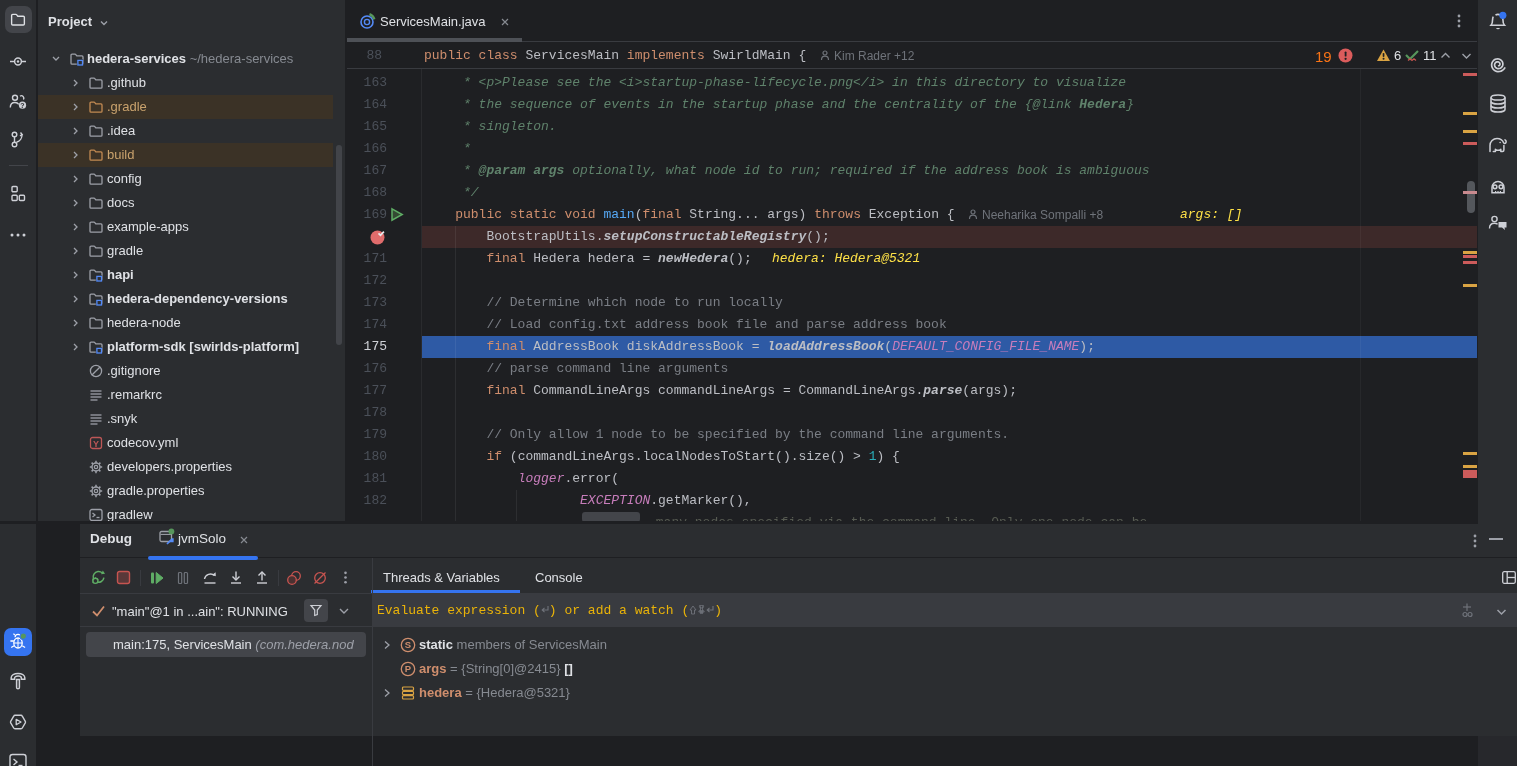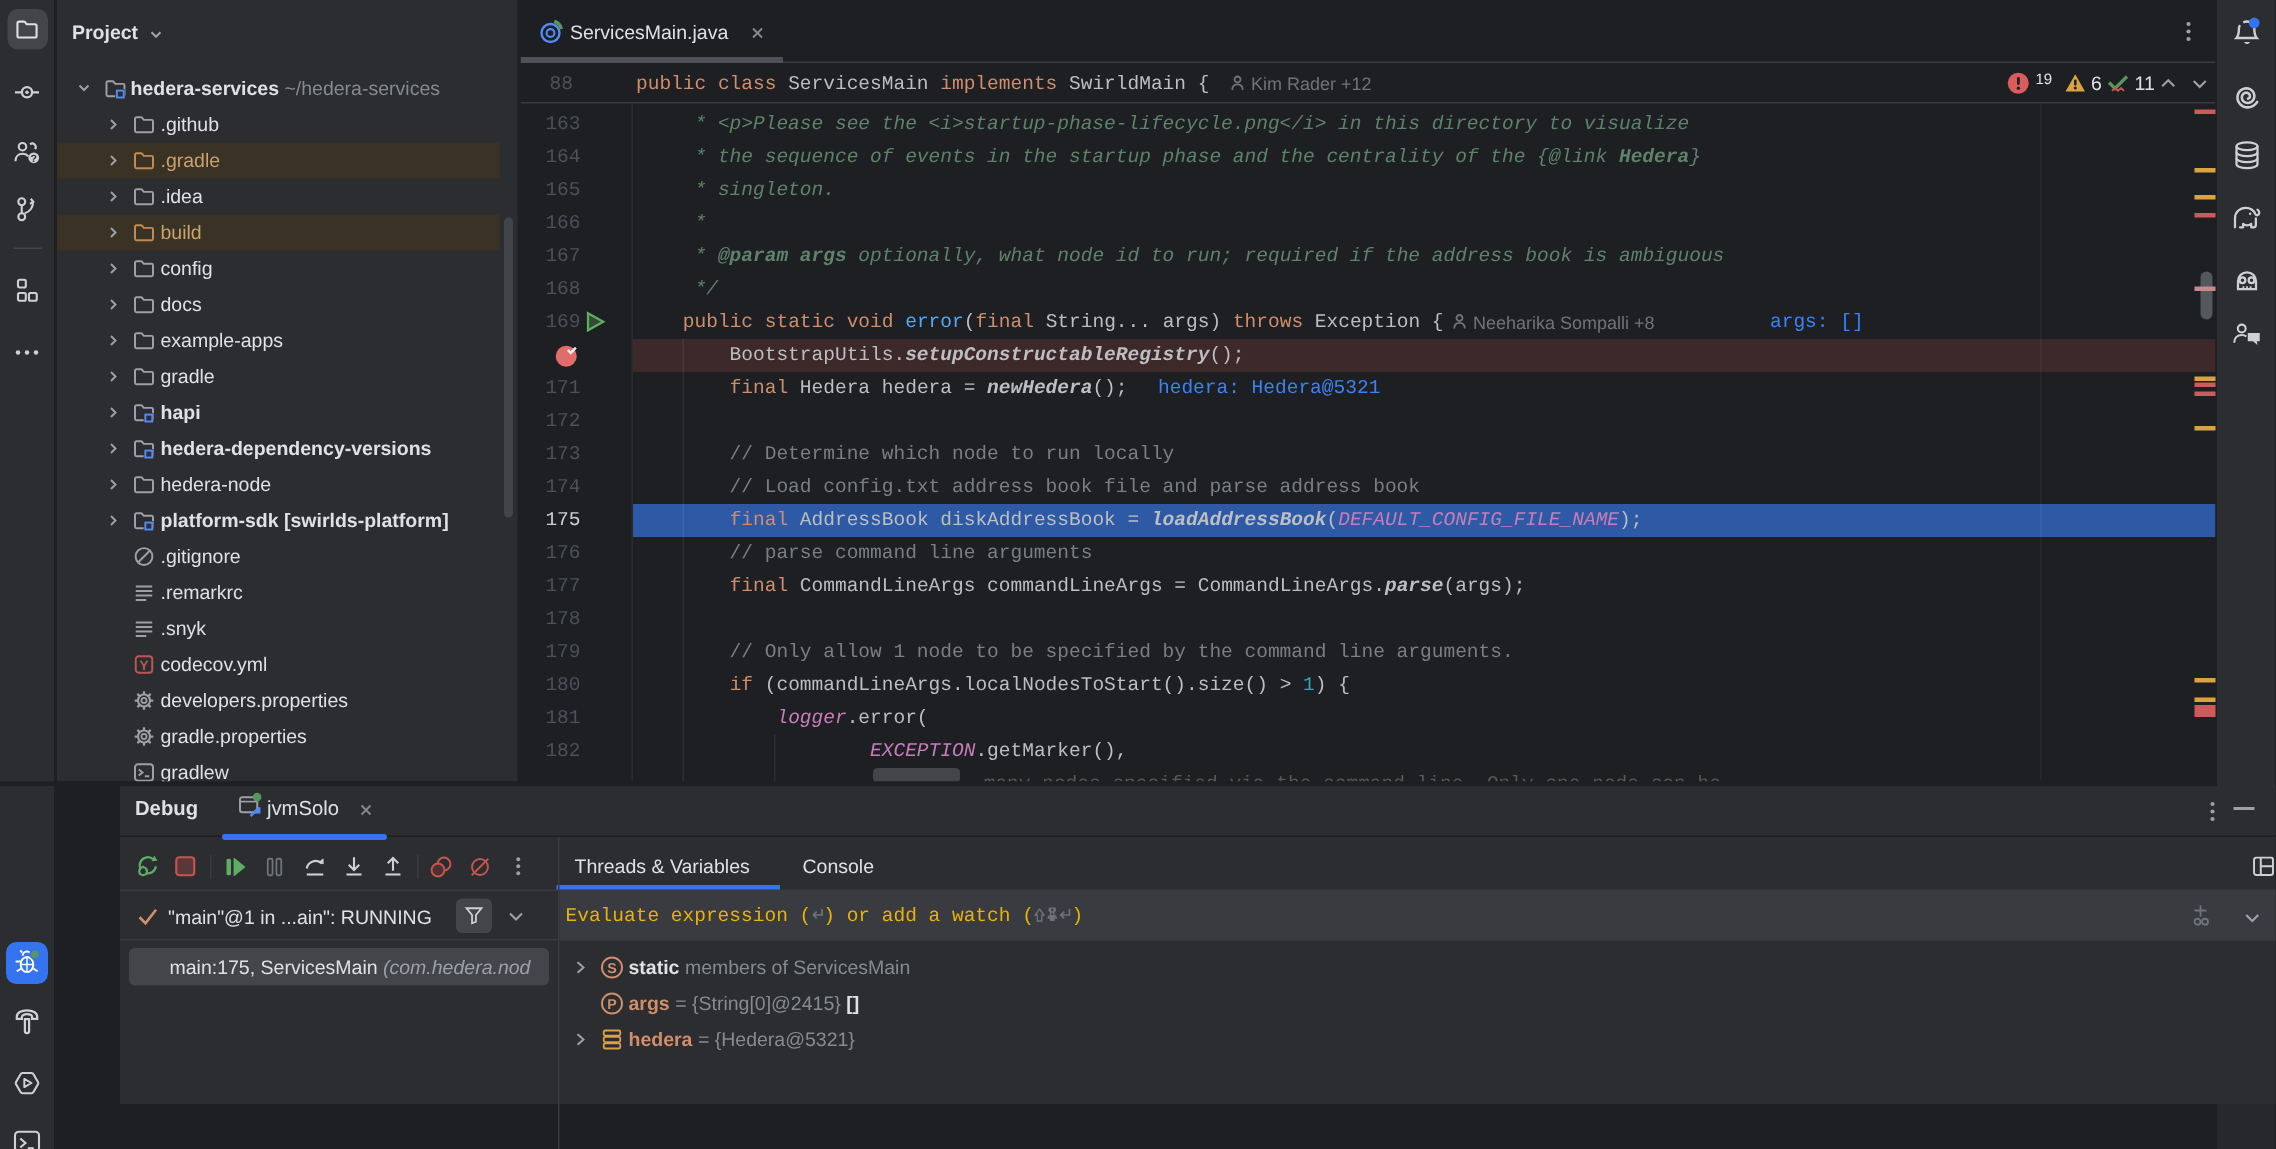--- a/index.html
+++ b/index.html
@@ -27,21 +27,21 @@
   #tabu { position:absolute; left:0; top:38px; width:175px; height:4px; background:#4e5157; }
   .code { position:absolute; left:77px; font-family:"Liberation Mono", monospace; font-size:13px; line-height:22px; height:22px; white-space:pre; color:#bcbec4; }
   .lnum { position:absolute; width:40px; text-align:right; font-family:"Liberation Mono", monospace; font-size:13px; line-height:22px; color:#4b5059; }
   .kw { color:#cf8e6d; }
   .doc { color:#5f826b; font-style:italic; }
   .cmt { color:#7a7e85; }
   .fn { color:#56a8f5; }
   .cst { color:#c77dbb; font-style:italic; }
   .num { color:#2aacb8; }
   .im { font-style:italic; font-weight:bold; }
-  .hint { color:#3b82f6; }
+  .hint { color:#fde047; font-style:italic; }
   .ann { position:absolute; font-size:12px; color:#6f737a; line-height:22px; height:22px;text-align:right; }
   
   #rstripe { position:absolute; left:1478px; top:0; width:39px; height:766px; background:#2b2d30; }
   
   #debug { position:absolute; left:38px; top:524px; width:1439px; height:212px; background:#2b2d30;margin-left:42px; }
   .dbgtab { font-size:13px; color:#dfe1e5; }
   .sep-v { position:absolute; width:1px; background:#393b40; }
   .sep-h { position:absolute; height:1px; background:#393b40; }
 </style>
 </head>
@@ -356,21 +356,21 @@
         <path d="M1.5 10 c0-2.5 1.5-3.8 3.5-3.8 s3.5 1.3 3.5 3.8" fill="none" stroke="#6f737a" stroke-width="1.2"></path>
       </svg>
     <div class="ann" style="left:487px;top:45px">Kim Rader +12</div>
     <div class="abs" style="left:0;top:68px;width:1130px;height:1px;background:#393b40"></div>
 
     <svg class="abs" style="left:991px;top:48px" width="15" height="15" viewBox="0 0 15 15">
         <circle cx="7.5" cy="7.5" r="7" fill="#db5c5c"></circle>
         <rect x="6.7" y="3.4" width="1.8" height="5.2" rx="0.9" fill="#1e1f22"></rect>
         <circle cx="7.6" cy="10.8" r="1.1" fill="#1e1f22"></circle>
       </svg>
-    <span class="abs" style="left:1010px;top:48px;font-size:10px;color:#e5e5e5">19</span>
+    <span class="abs" style="left:968px;top:48px;font-size:15px;color:#f97316">19</span>
     <svg class="abs" style="left:1029px;top:48px" width="15" height="15" viewBox="0 0 15 15">
         <path d="M7.5 1.5 L14 13 H1 Z" fill="#d9a343"></path>
         <rect x="6.7" y="5" width="1.7" height="4" rx="0.8" fill="#1e1f22"></rect>
         <circle cx="7.55" cy="10.7" r="1" fill="#1e1f22"></circle>
       </svg>
     <span class="abs" style="left:1047px;top:48px;font-size:13px;color:#dfe1e5">6</span>
     <svg class="abs" style="left:1057px;top:47px" width="17" height="17" viewBox="0 0 17 17">
         <path d="M2 8 l4 4 8-8" fill="none" stroke="#57965c" stroke-width="2.2"></path>
         <path d="M4 13.5 l2-1.8 2 1.8 2-1.8 2 1.8" fill="none" stroke="#c75450" stroke-width="1.2"></path>
       </svg>
@@ -388,21 +388,21 @@
       <div class="code doc" style="top:94px">     * the sequence of events in the startup phase and the centrality of the {@link <b>Hedera</b>}</div>
     <div class="lnum" style="top:116px">165</div>
       <div class="code doc" style="top:116px">     * singleton.</div>
     <div class="lnum" style="top:138px">166</div>
       <div class="code doc" style="top:138px">     *</div>
     <div class="lnum" style="top:160px">167</div>
       <div class="code doc" style="top:160px">     * <b>@param args</b> optionally, what node id to run; required if the address book is ambiguous</div>
     <div class="lnum" style="top:182px">168</div>
       <div class="code doc" style="top:182px">     */</div>
     <div class="lnum" style="top:204px">169</div>
-      <div class="code" style="top:204px">    <span class="kw">public static void </span><span class="fn">error</span>(<span class="kw">final</span> String... args) <span class="kw">throws</span> Exception {</div>
+      <div class="code" style="top:204px">    <span class="kw">public static void </span><span class="fn">main</span>(<span class="kw">final</span> String... args) <span class="kw">throws</span> Exception {</div>
     <svg class="abs" style="left:43px;top:207px" width="14" height="15" viewBox="0 0 14 15">
         <path d="M2 1.8 L12.2 7.5 L2 13.2 Z" fill="#344b33" stroke="#5fad65" stroke-width="1.5"></path>
       </svg>
     <svg class="abs" style="left:621px;top:209px" width="10" height="11" viewBox="0 0 10 11">
         <circle cx="5" cy="3" r="2" fill="none" stroke="#6f737a" stroke-width="1.2"></circle>
         <path d="M1.5 10 c0-2.5 1.5-3.8 3.5-3.8 s3.5 1.3 3.5 3.8" fill="none" stroke="#6f737a" stroke-width="1.2"></path>
       </svg>
     <div class="ann" style="left:635px;top:204px">Neeharika Sompalli +8</div>
     <div class="abs hint" style="left:833px;top:204px;font-family:'Liberation Mono',monospace;font-size:13px;line-height:22px">args: []</div>
     <svg class="abs" style="left:23px;top:229px" width="17" height="17" viewBox="0 0 17 17">

